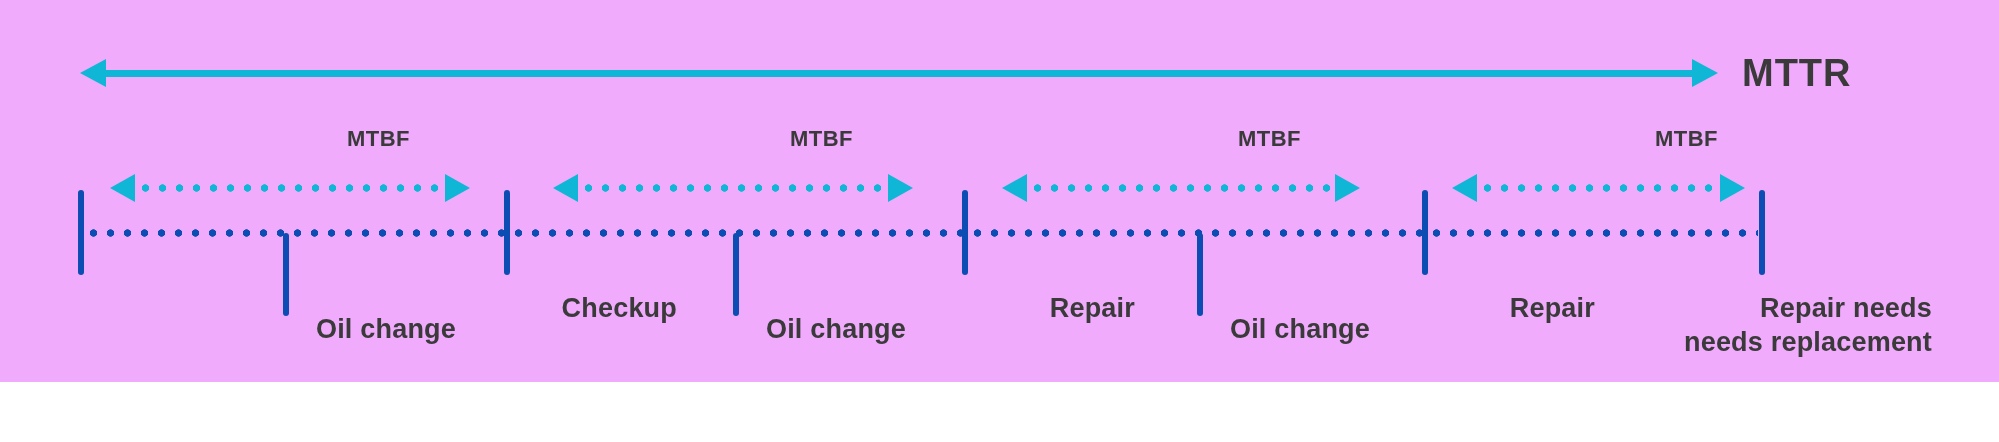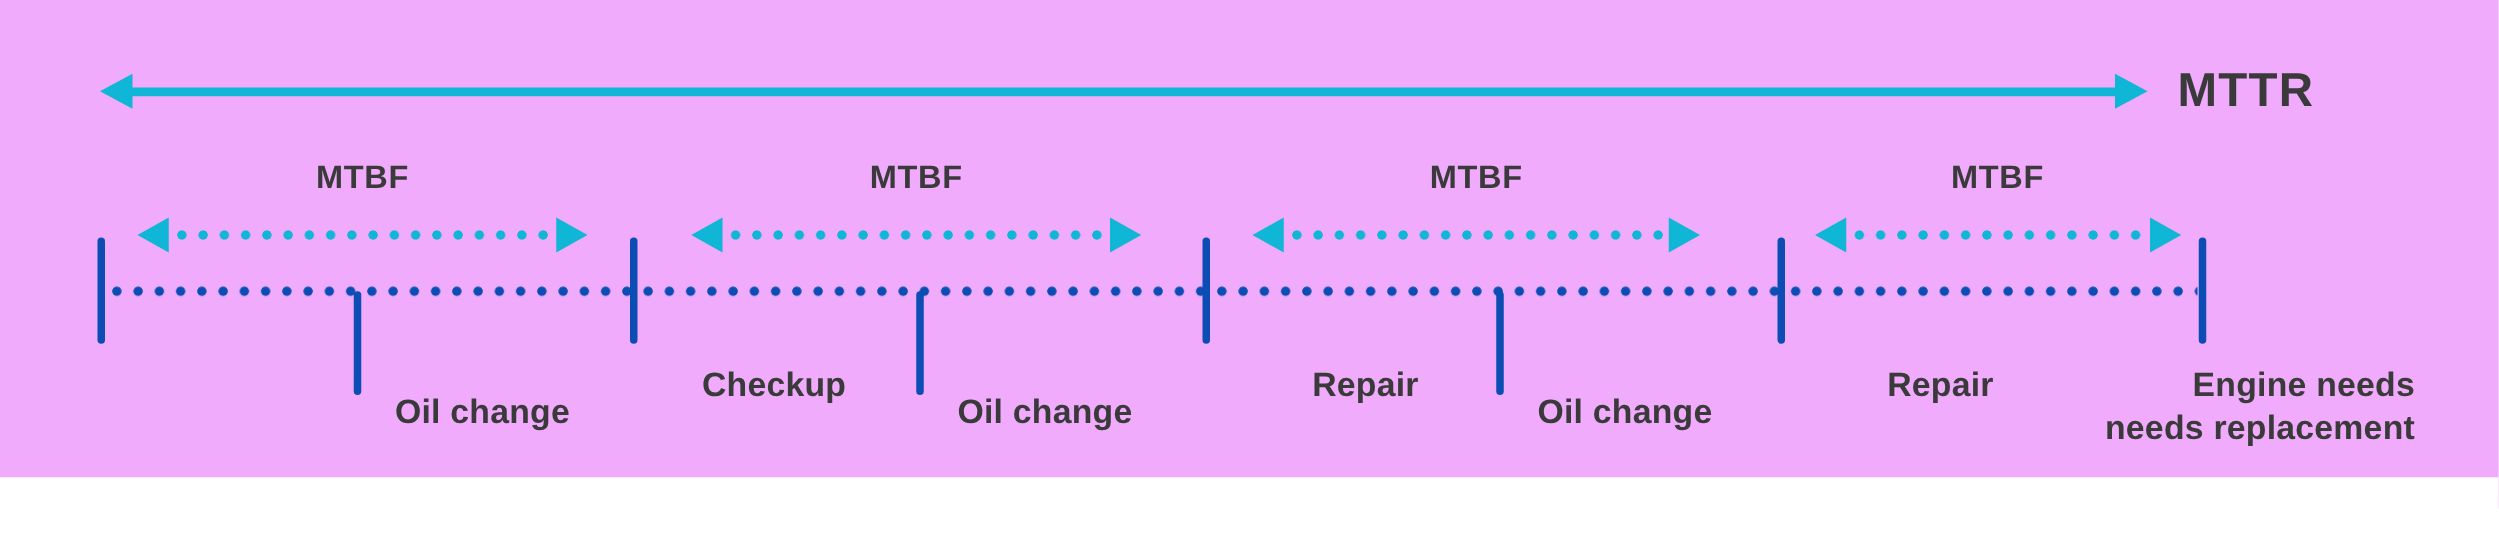--- a/index.html
+++ b/index.html
@@ -48,22 +48,22 @@
   .dots-cyan {
     flex: 1 1 auto; height: 8px; margin: 0 2px;
     background-image: radial-gradient(circle, var(--cyan) 3.4px, transparent 4px);
     background-size: 17px 8px;
     background-position: center left;
     background-repeat: repeat-x;
   }
   .mtbf-label {
     position: absolute;
     top: 126px; width: 240px;
-    text-align: center;
-    font-size: 26px; font-weight: bold; color: var(--text);
+    text-align: right;
+    font-size: 22px; font-weight: bold; color: var(--text);
     letter-spacing: 0.5px;
   }
 
   
   .timeline-dots {
     position: absolute;
     top: 229px; left: 85px; width: 1673px; height: 8px;
     background-image: radial-gradient(circle, var(--blue) 3.4px, transparent 4px);
     background-size: 17px 8px;
     background-position: center left;
@@ -141,17 +141,17 @@
   <div class="tick-below" style="left:733px;"></div>
   <div class="tick-below" style="left:1197px;"></div>
 
   <div class="evt-label evt-below" style="left:116px;">Oil change</div>
   <div class="evt-label evt-online" style="left:337px;">Checkup</div>
   <div class="evt-label evt-below" style="left:566px;">Oil change</div>
   <div class="evt-label evt-online" style="left:795px;">Repair</div>
   <div class="evt-label evt-below" style="left:1030px;">Oil change</div>
   <div class="evt-label evt-online" style="left:1255px;">Repair</div>
   <div class="evt-label evt-end" style="left:1592px;">
-    <span>Engine needs</span><br>
+    <span>Repair needs</span><br>
     <span>needs replacement</span>
   </div>
 
 </div>
 
 </body></html>

